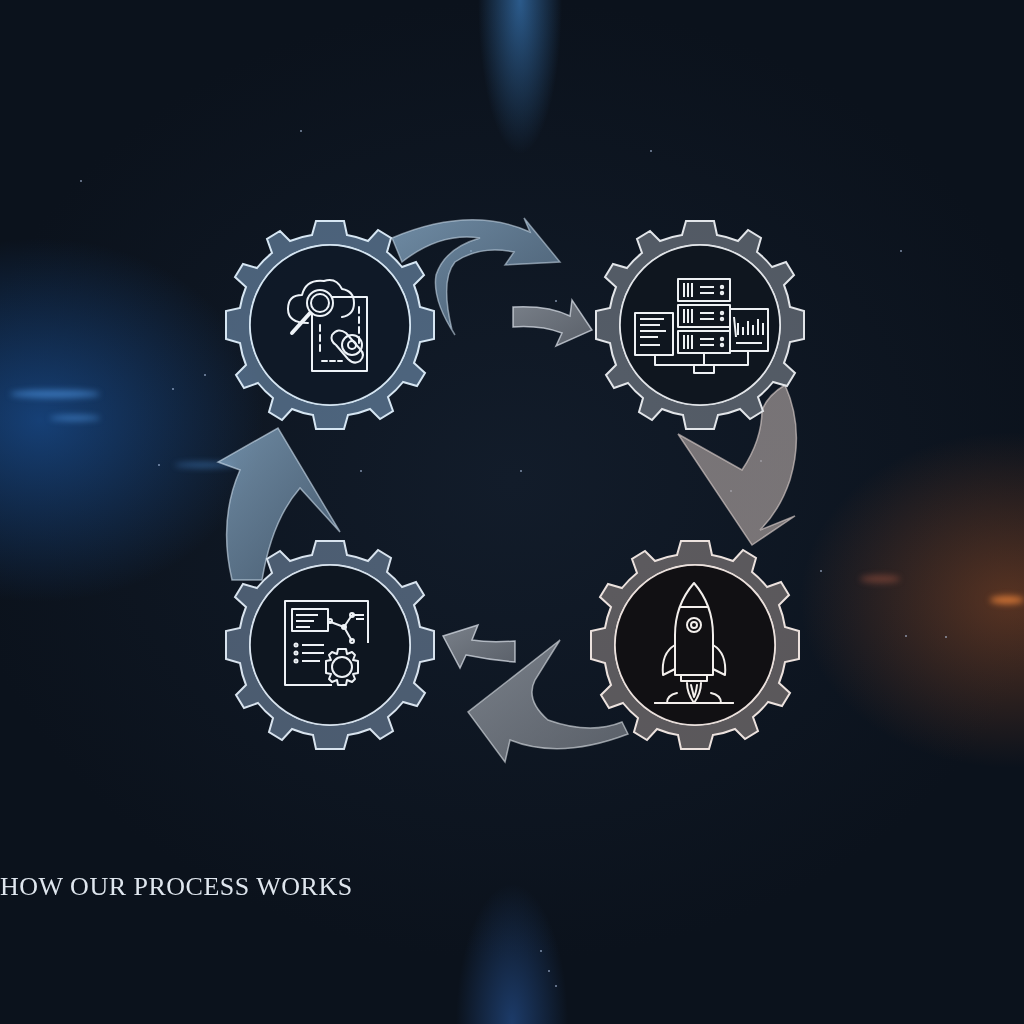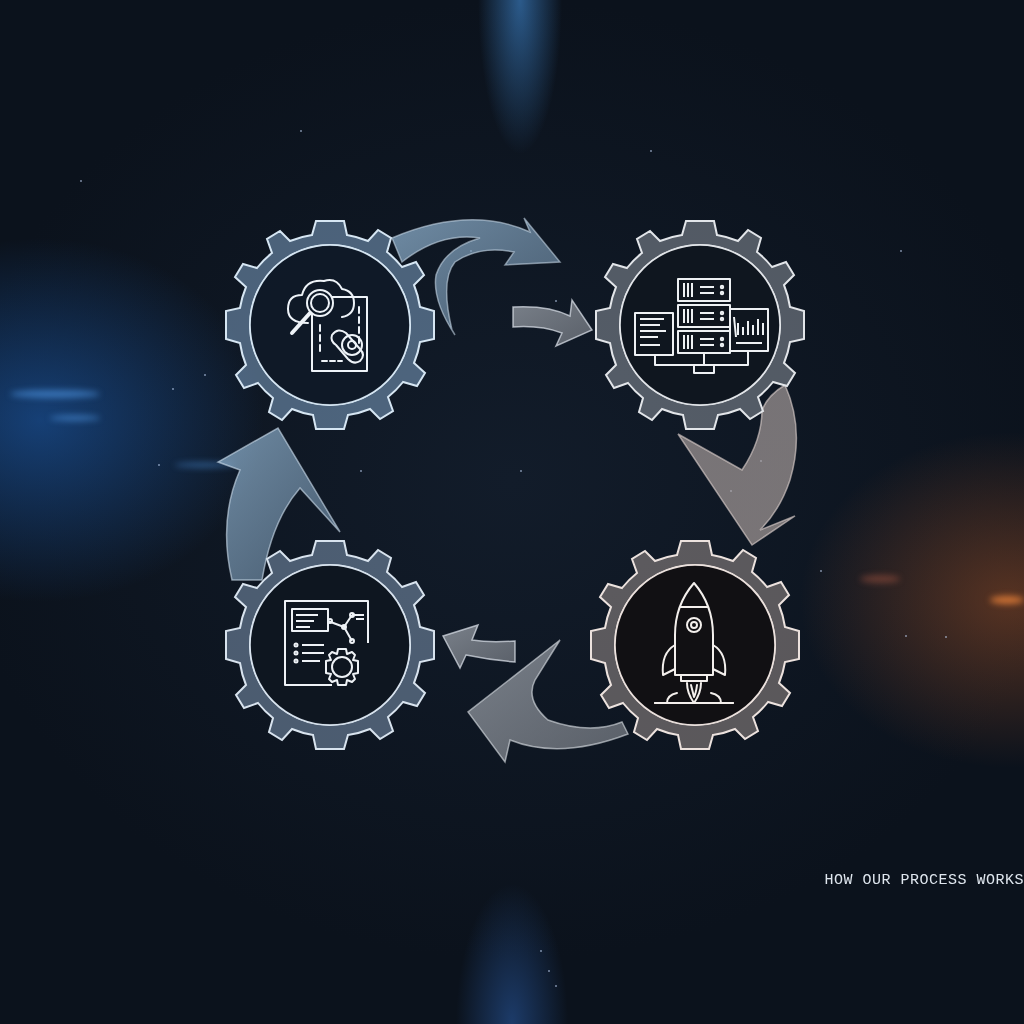--- a/index.html
+++ b/index.html
@@ -35,24 +35,24 @@
     }
     svg.diagram {
       position: absolute;
       left: 0; top: 0;
       width: 1024px; height: 1024px;
     }
     .title {
       position: absolute;
       left: 0; right: 0;
       top: 872px;
-      text-align: right;
-      font-family: Liberation Mono, monospace;
+      text-align: left;
+      font-family: Liberation Serif, serif;
       font-weight: 300;
-      font-size: 15px;
+      font-size: 26px;
       letter-spacing: 0.5px;
       color: #dfe6ee;
     }
   </style>
 </head>
 <body>
 
 <div class="canvas">
 
   <div class="glow-streak" style="left:10px;top:390px;width:90px;height:8px;background:rgba(90,170,255,0.5);"></div>

